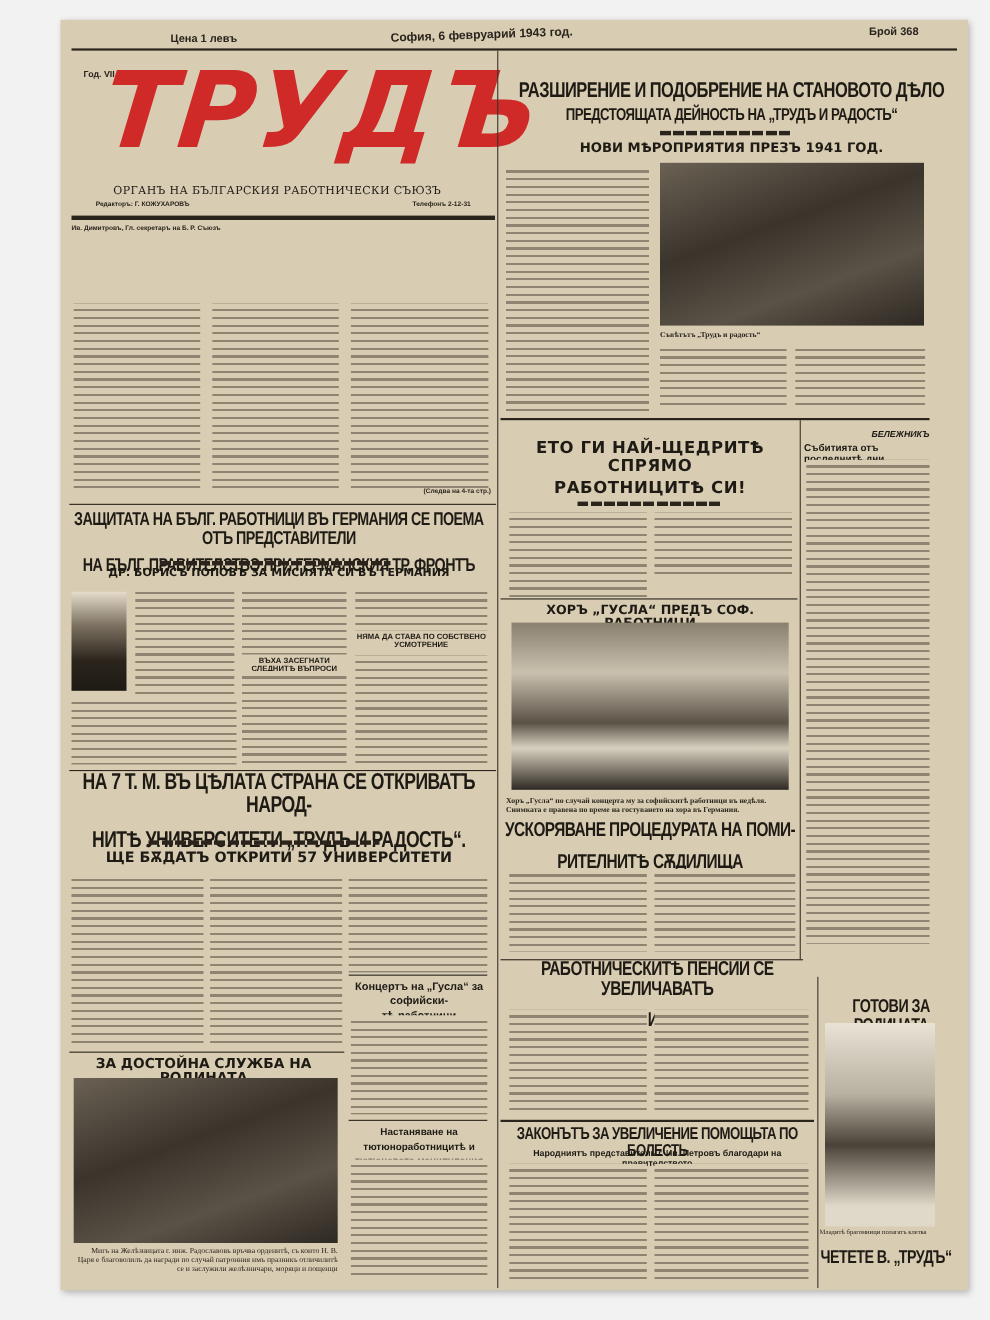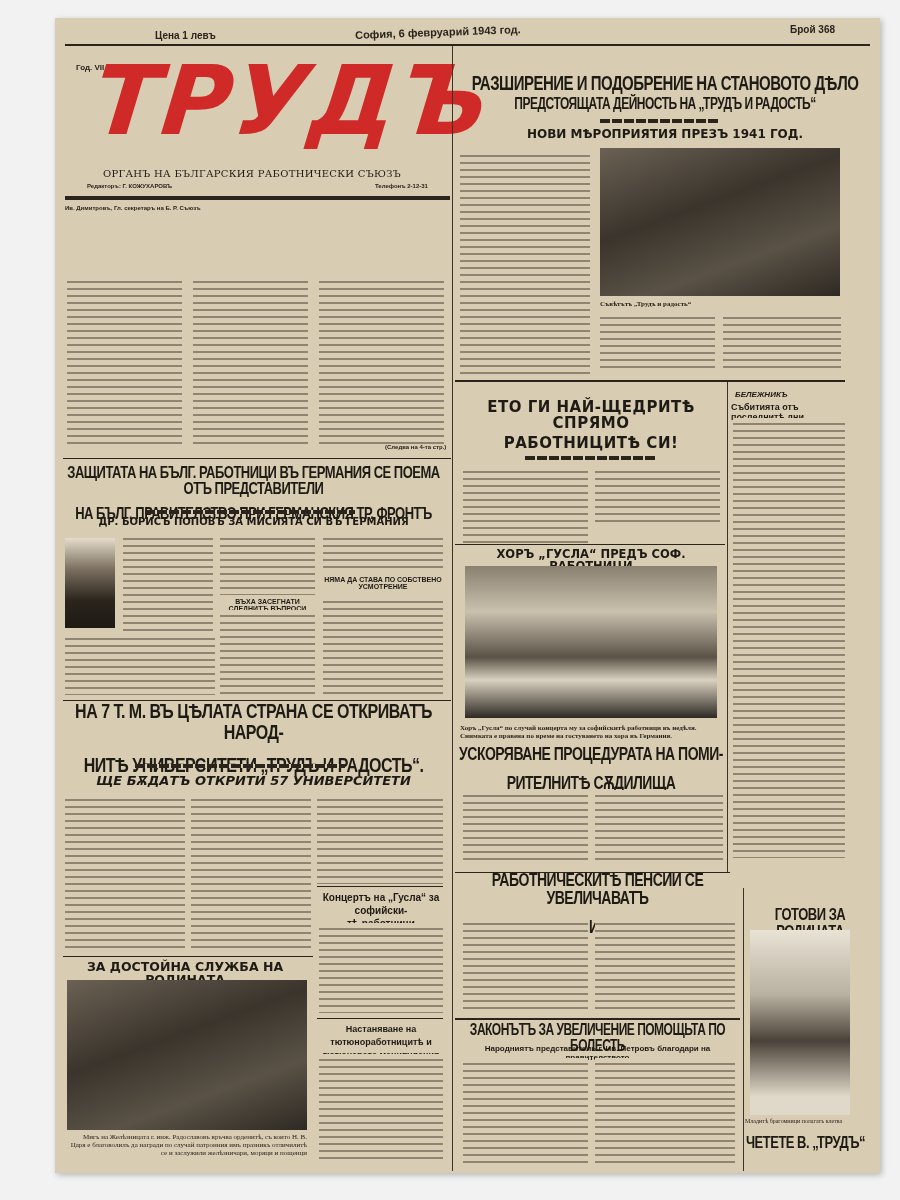--- a/index.html
+++ b/index.html
@@ -58,21 +58,21 @@
   <div class="abs" style="left:268px;top:558px;width:120px;font-size:7px;font-weight:bold;text-align:center;color:#1e1a14;">НЯМА ДА СТАВА ПО СОБСТВЕНО УСМОТРЕНИЕ</div>
   <div class="abs body" style="left:268px;top:578px;width:120px;height:100px;background:repeating-linear-gradient(180deg,#d8ccb3 0 5px,#8f8472 5px 7px);"></div>
   <div class="abs body" style="left:10px;top:615px;width:150px;height:62px;background:repeating-linear-gradient(180deg,#d8ccb3 0 5px,#8f8472 5px 7px);"></div>
 
   <div class="rule" style="left:8px;top:682px;width:388px;height:1px;"></div>
   <div class="abs cond" style="left:0;top:692px;width:397px;font-size:16px;">
     <div>НА 7 Т. М. ВЪ ЦѢЛАТА СТРАНА СЕ ОТКРИВАТЪ НАРОД-</div>
     <div style="margin-top:9px;">НИТѢ УНИВЕРСИТЕТИ „ТРУДЪ И РАДОСТЬ“.</div>
   </div>
   <div class="deco" style="left:80px;top:746px;width:210px;"></div>
-  <div class="abs head" style="left:0;top:756px;width:397px;font-size:13px;font-style:italic;">ЩЕ БѪДАТЪ ОТКРИТИ 57 УНИВЕРСИТЕТИ</div>
+  <div class="abs head" style="left:0;top:756px;width:397px;font-size:13px;">ЩЕ БѪДАТЪ ОТКРИТИ 57 УНИВЕРСИТЕТИ</div>
   <div class="abs body" style="left:10px;top:776px;width:120px;height:158px;background:repeating-linear-gradient(180deg,#d8ccb3 0 5px,#8f8472 5px 7px);"></div>
   <div class="abs body" style="left:136px;top:776px;width:120px;height:158px;background:repeating-linear-gradient(180deg,#d8ccb3 0 5px,#8f8472 5px 7px);"></div>
   <div class="abs body" style="left:262px;top:776px;width:126px;height:90px;background:repeating-linear-gradient(180deg,#d8ccb3 0 5px,#8f8472 5px 7px);"></div>
 
   <div class="rule" style="left:262px;top:868px;width:126px;height:1px;"></div>
   <div class="abs" style="left:262px;top:873px;width:128px;font-size:10px;font-weight:bold;text-align:center;line-height:13px;color:#1e1a14;">
     <div>Концертъ на „Гусла“ за софийски-</div>
     <div>тѣ работници</div>
   </div>
   <div class="abs body" style="left:264px;top:905px;width:124px;height:90px;background:repeating-linear-gradient(180deg,#d8ccb3 0 5px,#8f8472 5px 7px);"></div>
@@ -102,21 +102,21 @@
   <div class="vrule" style="left:672px;top:364px;height:490px;"></div>
 
   <div class="abs head" style="left:402px;top:382px;width:268px;font-size:15px;letter-spacing:.5px;">
     <div>ЕТО ГИ НАЙ-ЩЕДРИТѢ СПРЯМО</div>
     <div style="margin-top:4px;">РАБОТНИЦИТѢ СИ!</div>
   </div>
   <div class="deco" style="left:470px;top:438px;width:130px;"></div>
   <div class="abs body" style="left:408px;top:448px;width:125px;height:78px;background:repeating-linear-gradient(180deg,#d8ccb3 0 5px,#8f8472 5px 7px);"></div>
   <div class="abs body" style="left:540px;top:448px;width:125px;height:60px;background:repeating-linear-gradient(180deg,#d8ccb3 0 5px,#8f8472 5px 7px);"></div>
 
-  <div class="abs" style="left:680px;top:372px;width:110px;font-size:8px;font-weight:bold;font-style:italic;text-align:left;color:#1e1a14;">БЕЛЕЖНИКЪ</div>
+  <div class="abs" style="left:680px;top:372px;width:110px;font-size:8px;font-weight:bold;font-style:italic;text-align:right;color:#1e1a14;">БЕЛЕЖНИКЪ</div>
   <div class="abs" style="left:676px;top:384px;width:115px;font-size:9px;font-weight:bold;text-align:left;color:#1e1a14;">Събитията отъ последнитѣ дни</div>
   <div class="abs body" style="left:678px;top:400px;width:112px;height:440px;background:repeating-linear-gradient(180deg,#d8ccb3 0 5px,#8f8472 5px 7px);"></div>
 
   <div class="rule" style="left:400px;top:526px;width:270px;height:1px;"></div>
   <div class="abs head" style="left:400px;top:530px;width:272px;font-size:11.5px;">ХОРЪ „ГУСЛА“ ПРЕДЪ СОФ. РАБОТНИЦИ</div>
   <div class="photo" style="left:410px;top:548px;width:252px;height:152px;background:linear-gradient(180deg,#8a8070 0%,#c9c0ae 30%,#5a5246 60%,#d9d1c0 75%,#2e2923 100%);"></div>
   <div class="abs caption" style="left:405px;top:706px;width:262px;font-weight:bold;">
     <div>Хоръ „Гусла“ по случай концерта му за софийскитѣ работници въ недѣля.</div>
     <div>Снимката е правена по време на гостуването на хора въ Германия.</div>
   </div>

